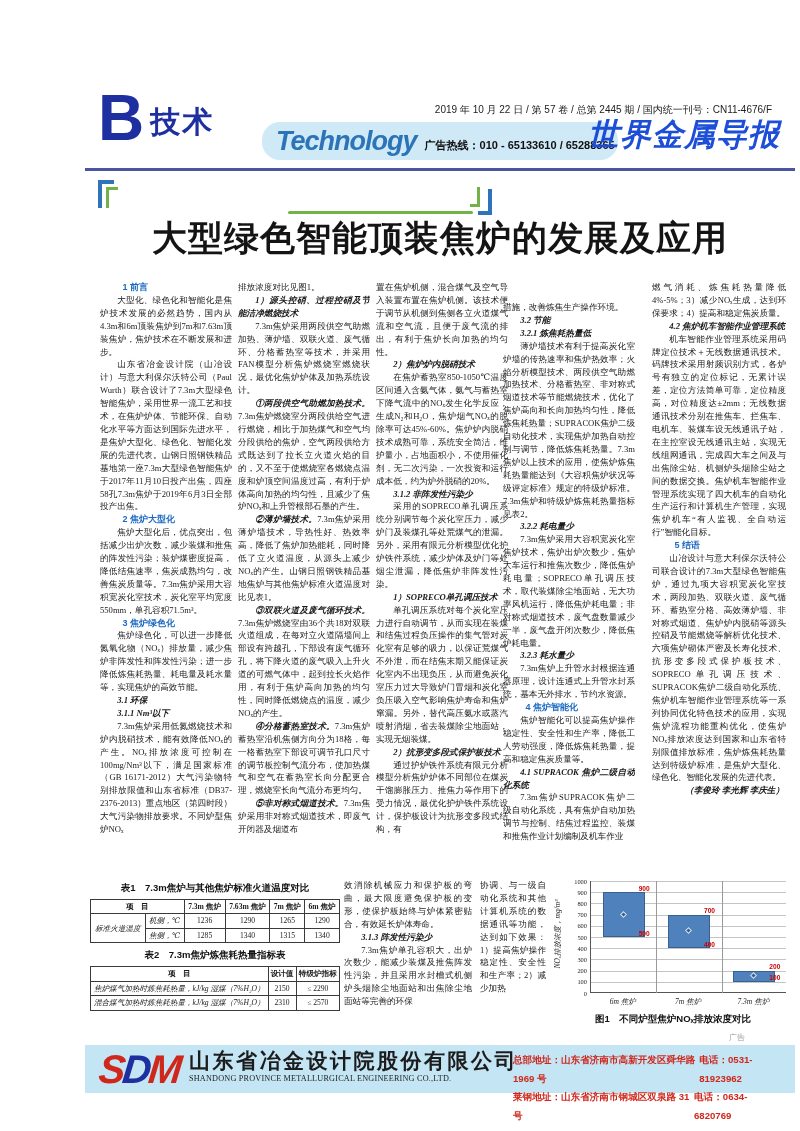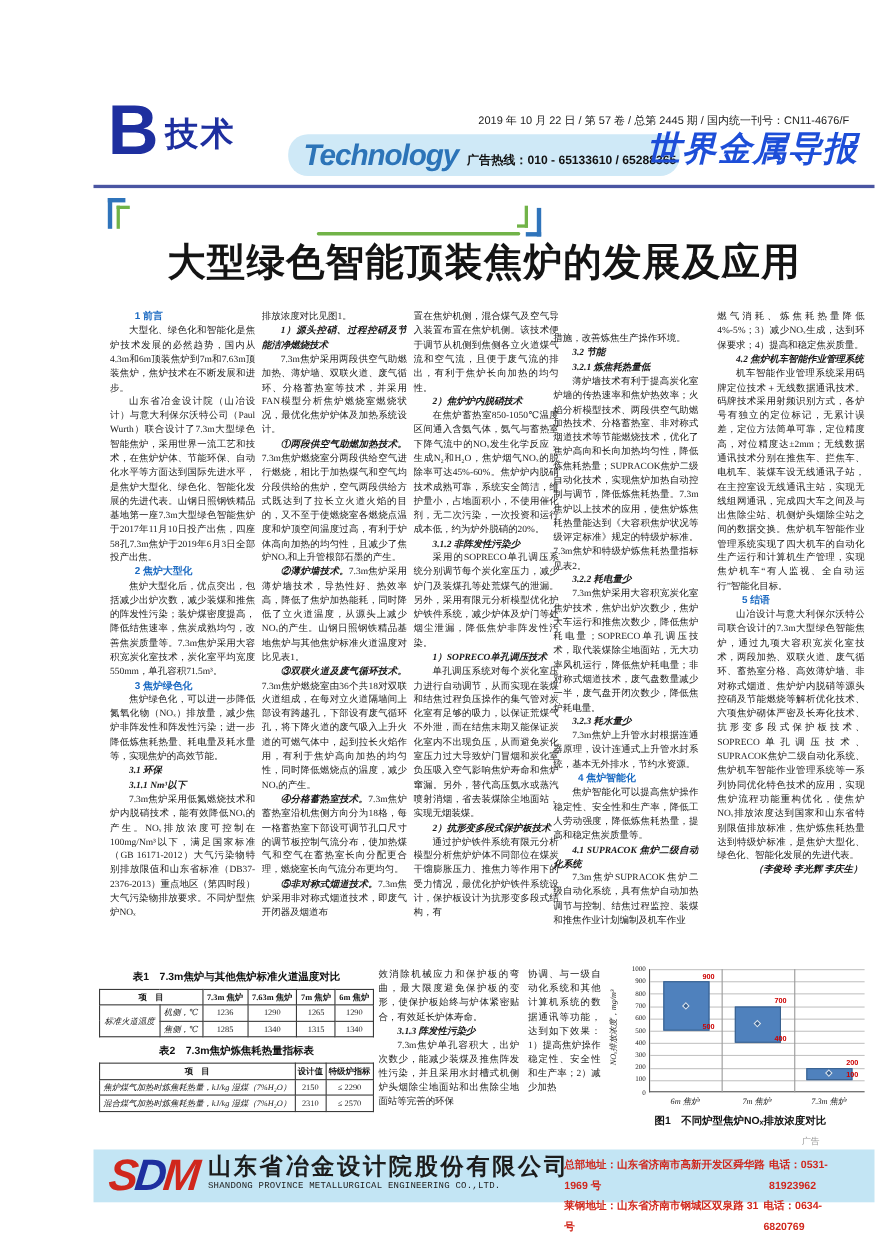--- a/index.html
+++ b/index.html
@@ -84,21 +84,21 @@
   
   .ad-label { position:absolute; right:55px; top:1032px; font-size:8px; color:#999;
               font-family:"Liberation Sans","DejaVu Sans",sans-serif; }
   .footer { position:absolute; left:85px; top:1045px; width:710px; height:48px; background:#c3e5f4; }
   .sdm { position:absolute; left:14px; top:2px; font-size:40px; font-weight:900; font-style:italic;
          letter-spacing:-3px; font-family:"Liberation Sans","DejaVu Sans",sans-serif; transform:skewX(-6deg); }
   .sdm .red { color:#d0271c; } .sdm .blue { color:#1e2f9f; }
   .f-co { position:absolute; left:104px; top:4px; }
   .f-cn { font-family:"Liberation Sans","DejaVu Sans",sans-serif; font-size:21px; font-weight:bold;
           letter-spacing:2.5px; color:#1c1c1c; line-height:1.1; }
-  .f-en { font-size:8.2px; color:#222; letter-spacing:0.2px; margin-top:2px;font-family:Liberation Mono, monospace; }
+  .f-en { font-size:8.2px; color:#222; letter-spacing:0.2px; margin-top:2px; }
   .addr-block { position:absolute; left:428px; top:6px; width:268px;
                 font-family:"Liberation Sans","DejaVu Sans",sans-serif; font-size:9.6px; font-weight:bold;
                 color:#d0271c; }
   .addr-row { display:flex; line-height:1.95; }
   .addr-row .phone { margin-left:auto; }
 </style>
 </head>
 <body>
 
 <div class="page">

